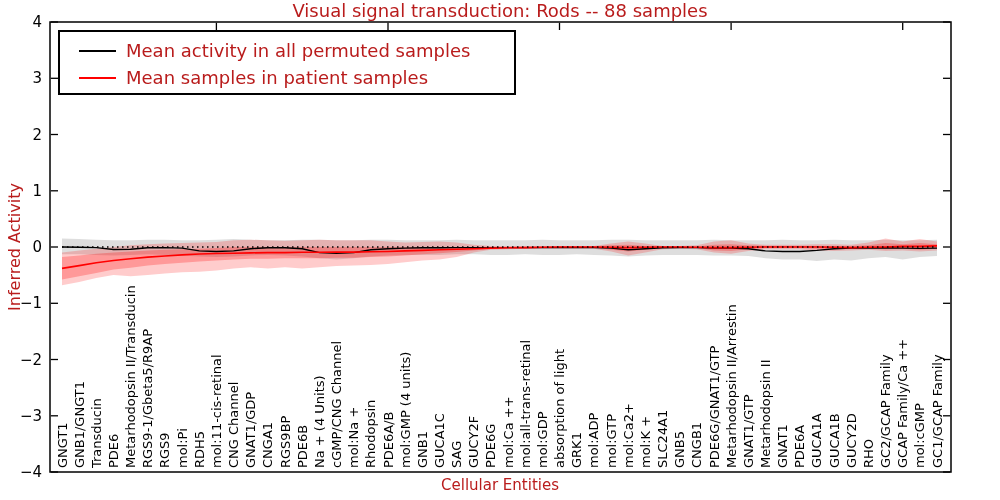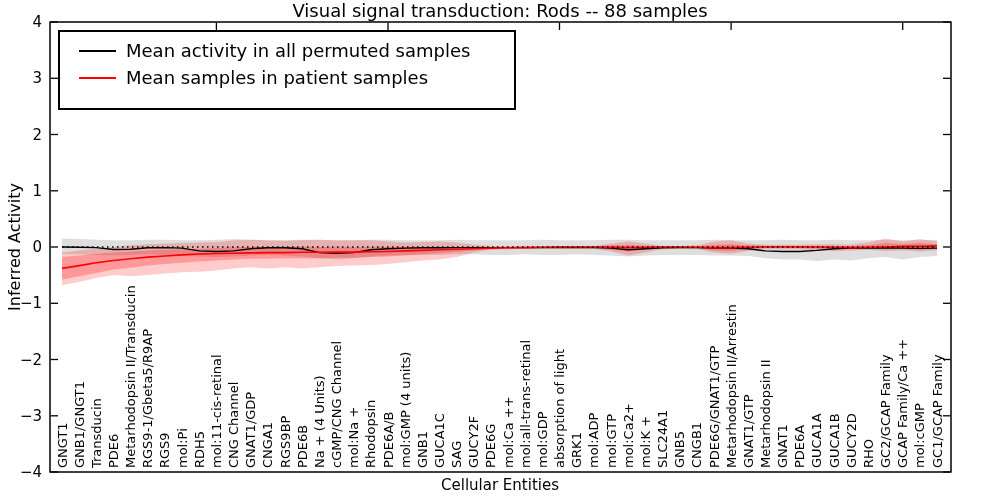--- a/index.html
+++ b/index.html
@@ -1,27 +1,27 @@
 <!DOCTYPE html>
 <html><head>
 <meta charset="utf-8">
 <style>
   html,body{margin:0;padding:0;background:#ffffff;}
   .figure{
     position:relative;width:1000px;height:500px;background:#ffffff;overflow:hidden;
-    font-family:"DejaVu Sans","Liberation Sans",sans-serif;color:#000000;
+    font-family:"DejaVu Sans","Liberation Sans",sans-serif;color:#b91c1c;
   }
   .title{
     position:absolute;top:1px;left:0;width:100%;text-align:center;
     font-size:18px;line-height:20px;
   }
   svg{position:absolute;left:0;top:0;font-family:"DejaVu Sans","Liberation Sans",sans-serif;}
   .legend{
     position:absolute;left:58px;top:30px;width:458px;box-sizing:border-box;
-    border:2px solid #000;background:#fff;padding:5px 0 17px 0;
+    border:2px solid #000;background:#fff;padding:5px 0 2px 0;
   }
   .legend-row{display:flex;align-items:center;height:27px;}
   .legend-line{display:inline-block;width:37px;height:2px;margin-left:19px;margin-right:10px;flex:0 0 auto;}
   .legend-label{font-size:18px;white-space:nowrap;}
   .xlabel{
     position:absolute;top:476px;left:0;width:100%;text-align:center;font-size:15px;
   }
   .ylabel{
     position:absolute;left:14px;top:247px;transform:translate(-50%,-50%) rotate(-90deg);
     white-space:nowrap;font-size:16px;

